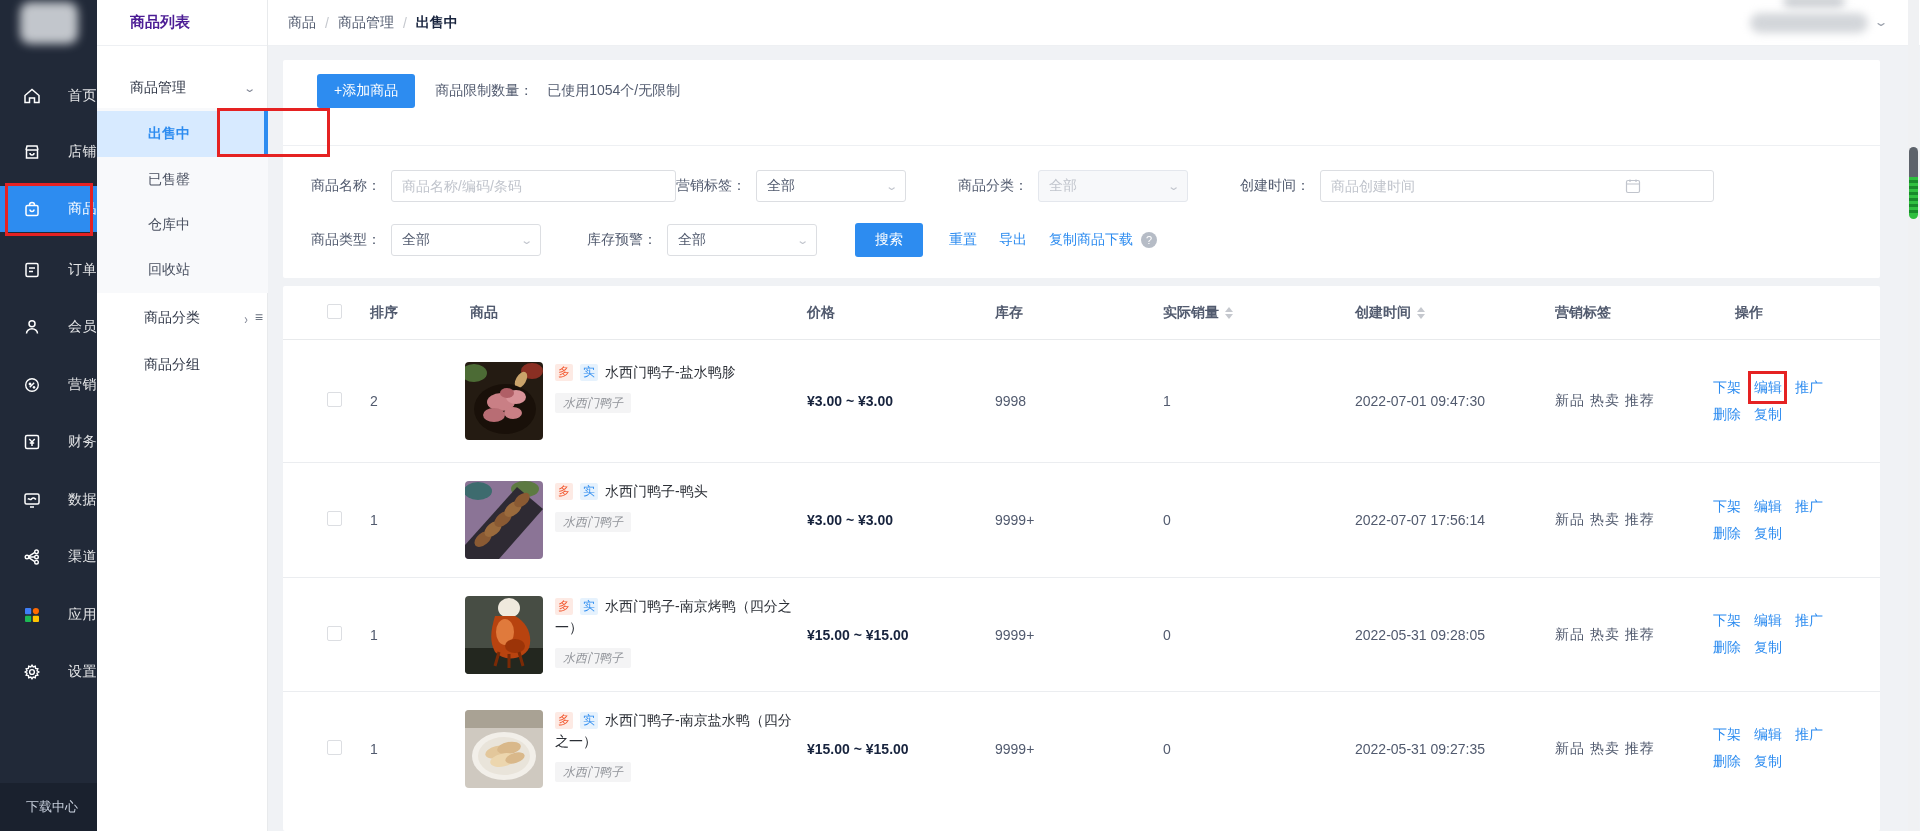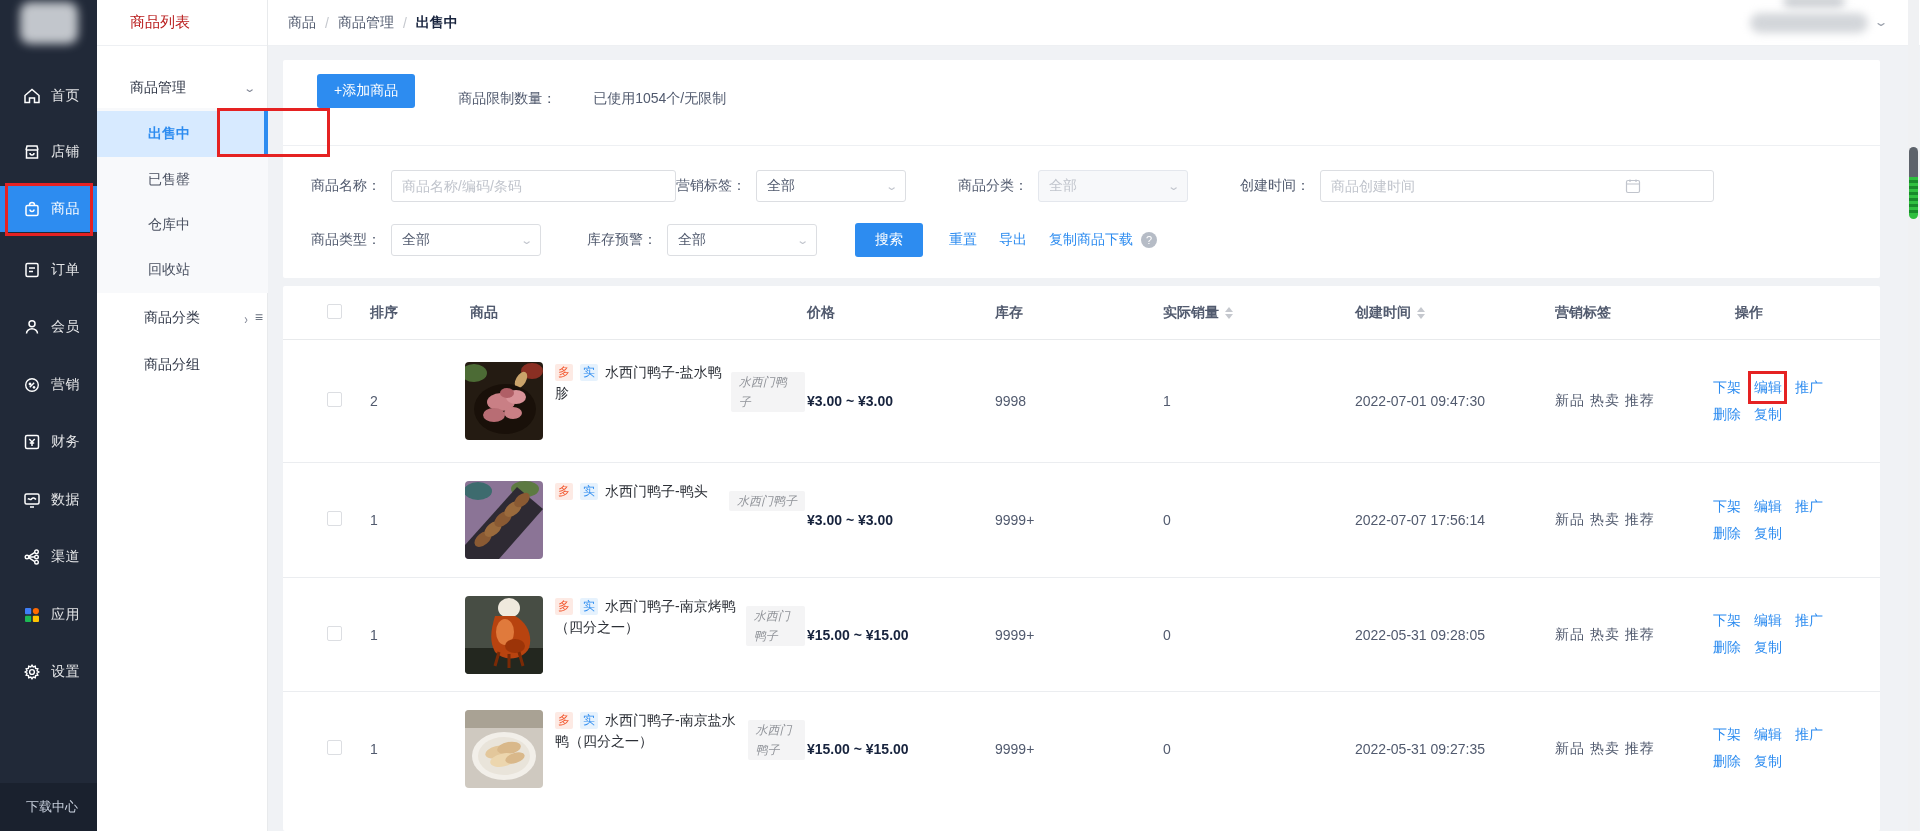--- a/index.html
+++ b/index.html
@@ -2,29 +2,29 @@
 <html><head>
 <meta charset="utf-8">
 <style>
   * { margin:0; padding:0; box-sizing:border-box; }
   html,body { width:1920px; height:831px; overflow:hidden; background:#f0f2f5;
     font-family:"Liberation Sans","DejaVu Sans",sans-serif; font-size:14px; color:#515a6e; }
 
   
   .main-sidebar { position:absolute; left:0; top:0; width:97px; height:831px; background:#212938; z-index:30; }
   .logo-blur { position:absolute; left:20px; top:2px; width:58px; height:42px; background:#dfe2e6; opacity:.85; border-radius:10px; filter:blur(5px); }
-  .side-item { position:absolute; left:0; width:97px; height:46px; display:flex; align-items:center; padding-left:22px; color:rgba(255,255,255,.88); cursor:pointer; }
+  .side-item { position:absolute; left:0; width:97px; height:46px; display:flex; align-items:center; padding-left:22px; color:rgba(255,255,255,.88); cursor:pointer;gap:17px; }
   .side-item svg { width:20px; height:20px; flex:0 0 20px; }
   .side-item .lbl { margin-left:9px; font-size:14px; letter-spacing:.5px; }
   .side-item.active { background:#2d8cf0; color:#fff; }
   .dl-center { position:absolute; left:0; bottom:0; width:97px; height:48px; background:#1a212e; color:#c8d0dd; display:flex; align-items:center; padding-left:26px; font-size:13px; cursor:pointer; }
 
   
   .sub-sidebar { position:absolute; left:97px; top:0; width:171px; height:831px; background:#fff; border-right:1px solid #e8eaec; z-index:20; }
-  .sub-title { height:46px; display:flex; align-items:center; padding-left:33px; color:#b91c1c; font-size:15px; font-weight:400; border-bottom:1px solid #eef0f3; }
+  .sub-title { height:46px; display:flex; align-items:center; padding-left:33px; color:#4c1d95; font-size:15px; font-weight:700; border-bottom:1px solid #eef0f3; }
   .sub-group { position:absolute; left:0; top:68px; width:171px; height:40px; display:flex; align-items:center; padding-left:33px; color:#2f3646; cursor:pointer; }
   .sub-group .chev { position:absolute; right:14px; color:#808695; font-size:11px; transform:scaleX(1.4); }
   .sub-children { position:absolute; left:0; top:108px; width:171px; height:185px; background:#f8f9fb; }
   .sub-child { position:absolute; left:0; width:171px; height:44px; display:flex; align-items:center; padding-left:51px; color:#495060; cursor:pointer; font-size:14px; }
   .sub-child.active { background:#d7eaff; color:#2d8cf0; border-right:4px solid #2d8cf0; font-weight:600; height:46px; }
   .sub-item { position:absolute; left:0; width:171px; height:44px; display:flex; align-items:center; padding-left:47px; color:#2f3646; cursor:pointer; }
   .sub-item .chev-r { position:absolute; right:20px; color:#808695; font-size:11px; transform:scaleY(1.4); }
   .drag-handle { position:absolute; right:4px; top:310px; color:#6b7380; font-size:14px; line-height:14px; cursor:pointer; }
 
   
@@ -36,21 +36,21 @@
   .acct-blur { position:absolute; right:52px; top:13px; width:118px; height:20px; background:#d3d6da; border-radius:10px; filter:blur(4px); }
   .acct-blur2 { position:absolute; right:75px; top:-5px; width:62px; height:13px; background:#cdd0d4; border-radius:7px; filter:blur(4px); }
   .acct-chev { position:absolute; right:34px; top:15px; color:#9aa0ab; font-size:12px; transform:scaleX(1.5); }
 
   
   .content { position:absolute; left:268px; top:46px; width:1652px; height:785px; background:#f0f2f5; }
   .card { position:absolute; background:#fff; border-radius:2px; }
   .card.filters-card { left:15px; top:14px; width:1597px; height:218px; }
   .card.table-card { left:15px; top:240px; width:1597px; height:545px; }
 
-  .add-toolbar { position:absolute; left:34px; top:14px; display:flex; align-items:flex-end;gap:23px; }
+  .add-toolbar { position:absolute; left:34px; top:14px; display:flex; align-items:center; }
   .btn-primary { background:#2d8cf0; color:#fff; border:none; height:34px; padding:0 17px; border-radius:3px; font-size:14px; cursor:pointer; }
   .limit-label { margin-left:20px; color:#515a6e; }
   .limit-value { margin-left:14px; color:#515a6e; }
   .card-divider { position:absolute; left:0; top:85px; width:100%; border-top:1px solid #eef0f3; }
 
   .filter-rows { position:absolute; left:28px; top:110px; right:24px; }
   .f-row { display:flex; align-items:center; height:32px; margin-bottom:22px; }
   .f-label { color:#515a6e; margin-right:10px; white-space:nowrap; }
   .f-input { height:32px; border:1px solid #dcdee2; border-radius:3px; padding:0 10px; font-size:14px; color:#515a6e; outline:none; background:#fff; }
   .f-input::placeholder { color:#c0c4cc; }
@@ -71,21 +71,21 @@
   .cell-pad { padding-left:12px; } .cell-pad5 { padding-left:5px; } .cell-pad24 { padding-left:24px; } .cell-pad2 { padding-left:2px; }
   .checkbox { width:15px; height:15px; border:1px solid #dcdee2; border-radius:2px; background:#fff; margin-left:8px; cursor:pointer; }
   .sort-arrows { display:inline-flex; flex-direction:column; margin-left:6px; vertical-align:middle; gap:2px; }
   .sort-arrows i { width:0; height:0; border-left:4px solid transparent; border-right:4px solid transparent; display:block; cursor:pointer; }
   .sort-arrows .up { border-bottom:5px solid #c5c8ce; }
   .sort-arrows .dn { border-top:5px solid #c5c8ce; }
 
   .prod-cell { display:flex; align-items:center; }
   .prod-img { width:78px; height:78px; border-radius:4px; overflow:hidden; flex:0 0 78px; cursor:pointer; }
   .prod-img svg { display:block; width:78px; height:78px; }
-  .prod-txt { margin-left:12px; width:252px; min-height:78px; display:flex; justify-content:space-between; }
+  .prod-txt { margin-left:12px; width:252px; min-height:78px; display:flex; flex-direction:column; }
   .prod-name-line { line-height:21px; color:#2b2f36; }
   .badge { display:inline-block; font-size:12px; line-height:17px; padding:0 3px; border-radius:2px; margin-right:7px; position:relative; top:-1px; }
   .badge.multi { color:#f25b33; background:#fdeae4; }
   .badge.real  { color:#2d8cf0; background:#e6f2fd; }
   .prod-tag { align-self:flex-start; background:#f4f4f5; color:#909399; font-size:12px; line-height:20px; padding:0 8px; border-radius:2px; margin-top:10px;font-style:italic; }
   .price { color:#17233d; font-weight:700; }
   .labels-txt { letter-spacing:1px; }
   .actions { width:126px; display:flex; flex-wrap:wrap; column-gap:13px; row-gap:9px; padding-left:2px; }
   .actions .link { font-size:14px; }
 

